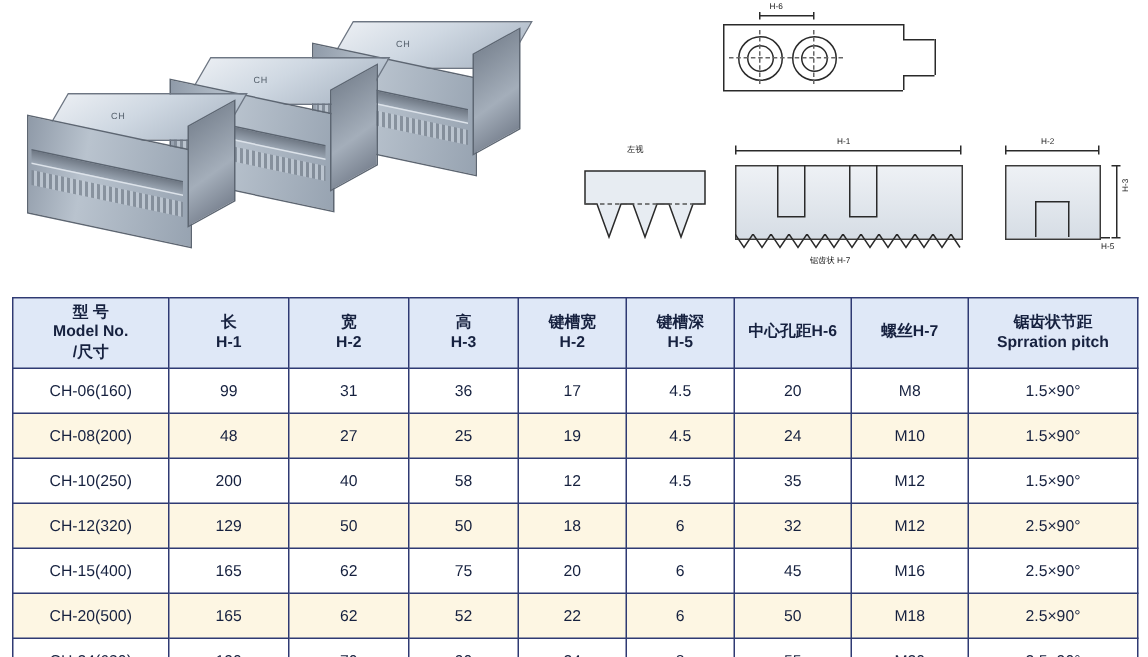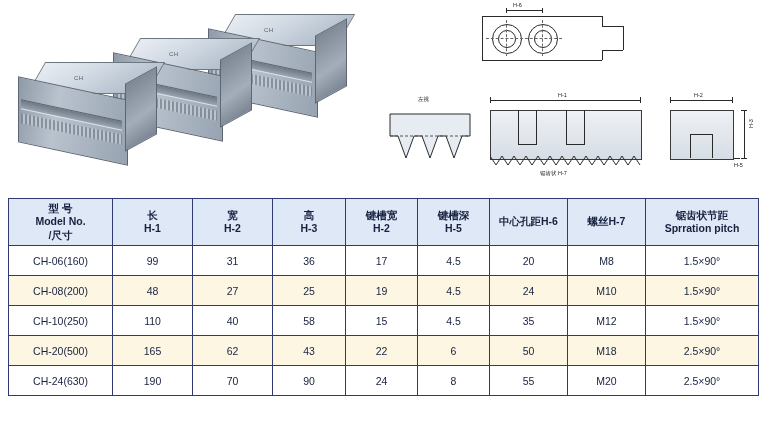--- a/index.html
+++ b/index.html
@@ -353,34 +353,56 @@
           <td>27</td>
           <td>25</td>
           <td>19</td>
           <td>4.5</td>
           <td>24</td>
           <td>M10</td>
           <td>1.5×90°</td>
         </tr>
         <tr class="odd">
           <td class="model">CH-10(250)</td>
-          <td>110</td>
+          <td>200</td>
           <td>40</td>
           <td>58</td>
-          <td>15</td>
+          <td>12</td>
           <td>4.5</td>
           <td>35</td>
           <td>M12</td>
           <td>1.5×90°</td>
         </tr>
         <tr class="even">
+          <td class="model">CH-12(320)</td>
+          <td>129</td>
+          <td>50</td>
+          <td>50</td>
+          <td>18</td>
+          <td>6</td>
+          <td>32</td>
+          <td>M12</td>
+          <td>2.5×90°</td>
+        </tr>
+        <tr class="odd">
+          <td class="model">CH-15(400)</td>
+          <td>165</td>
+          <td>62</td>
+          <td>75</td>
+          <td>20</td>
+          <td>6</td>
+          <td>45</td>
+          <td>M16</td>
+          <td>2.5×90°</td>
+        </tr>
+        <tr class="even">
           <td class="model">CH-20(500)</td>
           <td>165</td>
           <td>62</td>
-          <td>43</td>
+          <td>52</td>
           <td>22</td>
           <td>6</td>
           <td>50</td>
           <td>M18</td>
           <td>2.5×90°</td>
         </tr>
         <tr class="odd">
           <td class="model">CH-24(630)</td>
           <td>190</td>
           <td>70</td>

